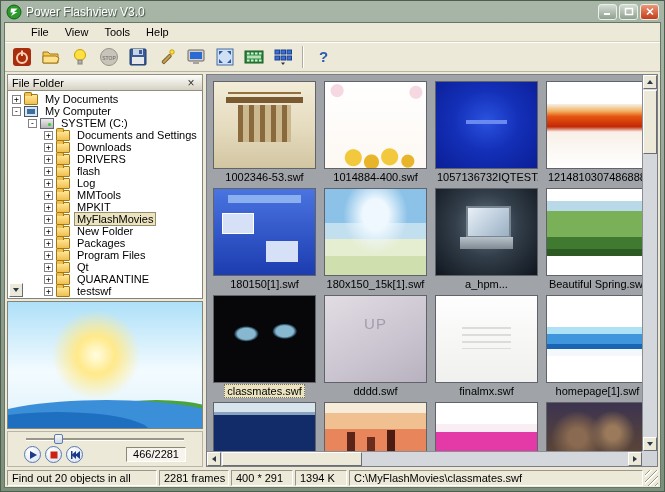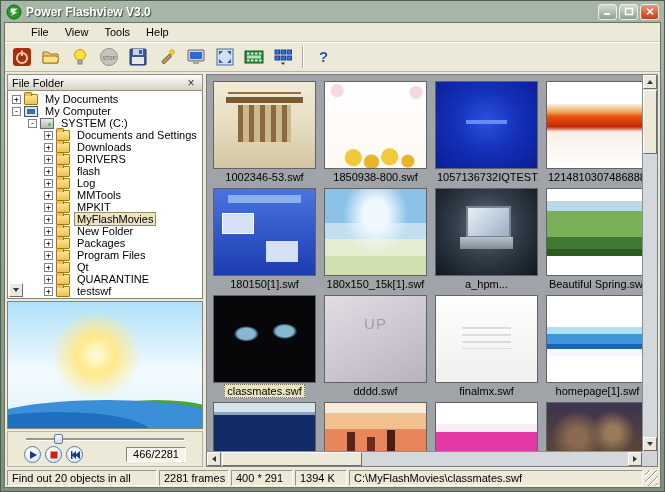--- a/index.html
+++ b/index.html
@@ -1,20 +1,20 @@
 <!DOCTYPE html>
 <html><head>
 <meta charset="utf-8">
 <style>
 *{box-sizing:border-box;margin:0;padding:0}
 body{width:665px;height:492px;font-family:"Liberation Sans",sans-serif;background:#fff;overflow:hidden}
 .window{width:665px;height:492px;background:linear-gradient(180deg,#a8b6a8,#7c8e7c);border:1px solid #4e5e4e;padding:0 3px 3px;display:flex;flex-direction:column}
 
 .titlebar{height:21px;display:flex;align-items:center;gap:4px;padding:0 2px;flex:none}
-.title-text{color:#fff;font-weight:bold;font-size:12px;text-shadow:1px 1px 1px #3a4a3a;flex:1;white-space:nowrap;overflow:hidden}
+.title-text{color:#fff;font-weight:normal;font-size:12px;text-shadow:1px 1px 1px #3a4a3a;flex:1;white-space:nowrap;overflow:hidden}
 .app-icon{width:16px;height:16px;display:flex;flex:none}
 .win-btns{display:flex;gap:2px;flex:none}
 .wbtn{width:19px;height:16px;border-radius:3px;border:1px solid #e8f0e8;display:flex;align-items:center;justify-content:center;background:linear-gradient(180deg,#d4dcd4,#90a090)}
 .wbtn.close{background:linear-gradient(180deg,#ee9678,#c23c1a)}
 
 .body-area{flex:1;background:#ece9d8;border:1px solid #667666;display:flex;flex-direction:column;min-height:0}
 .menubar{height:19px;display:flex;align-items:center;padding:0 18px;border-bottom:1px solid #d4d0c0;flex:none;font-size:11px}
 .menu-item{padding:2px 8px;cursor:default}
 .toolbar{height:30px;display:flex;align-items:center;padding:0 3px;border-bottom:1px solid #b8b4a4;box-shadow:inset 0 1px 0 #fff;flex:none;gap:2px}
 .tbtn{width:27px;height:26px;display:flex;align-items:center;justify-content:center;border:1px solid transparent;border-radius:2px}
@@ -366,21 +366,21 @@
       </div>
 
       <div class="rightcol">
         <div class="thumb-area">
           <div class="tcard">
               <div class="timg t1"></div>
               <div class="tcap"><span class="capin">1002346-53.swf</span></div>
             </div>
           <div class="tcard">
               <div class="timg t2"></div>
-              <div class="tcap"><span class="capin">1850938-800.swf</span></div>
+              <div class="tcap"><span class="capin">1014884-400.swf</span></div>
             </div>
           <div class="tcard">
               <div class="timg t3"></div>
               <div class="tcap"><span class="capin">1057136732IQTEST.swf</span></div>
             </div>
           <div class="tcard">
               <div class="timg t4"></div>
               <div class="tcap"><span class="capin">1214810307486888c393...</span></div>
             </div>
           <div class="tcard">

